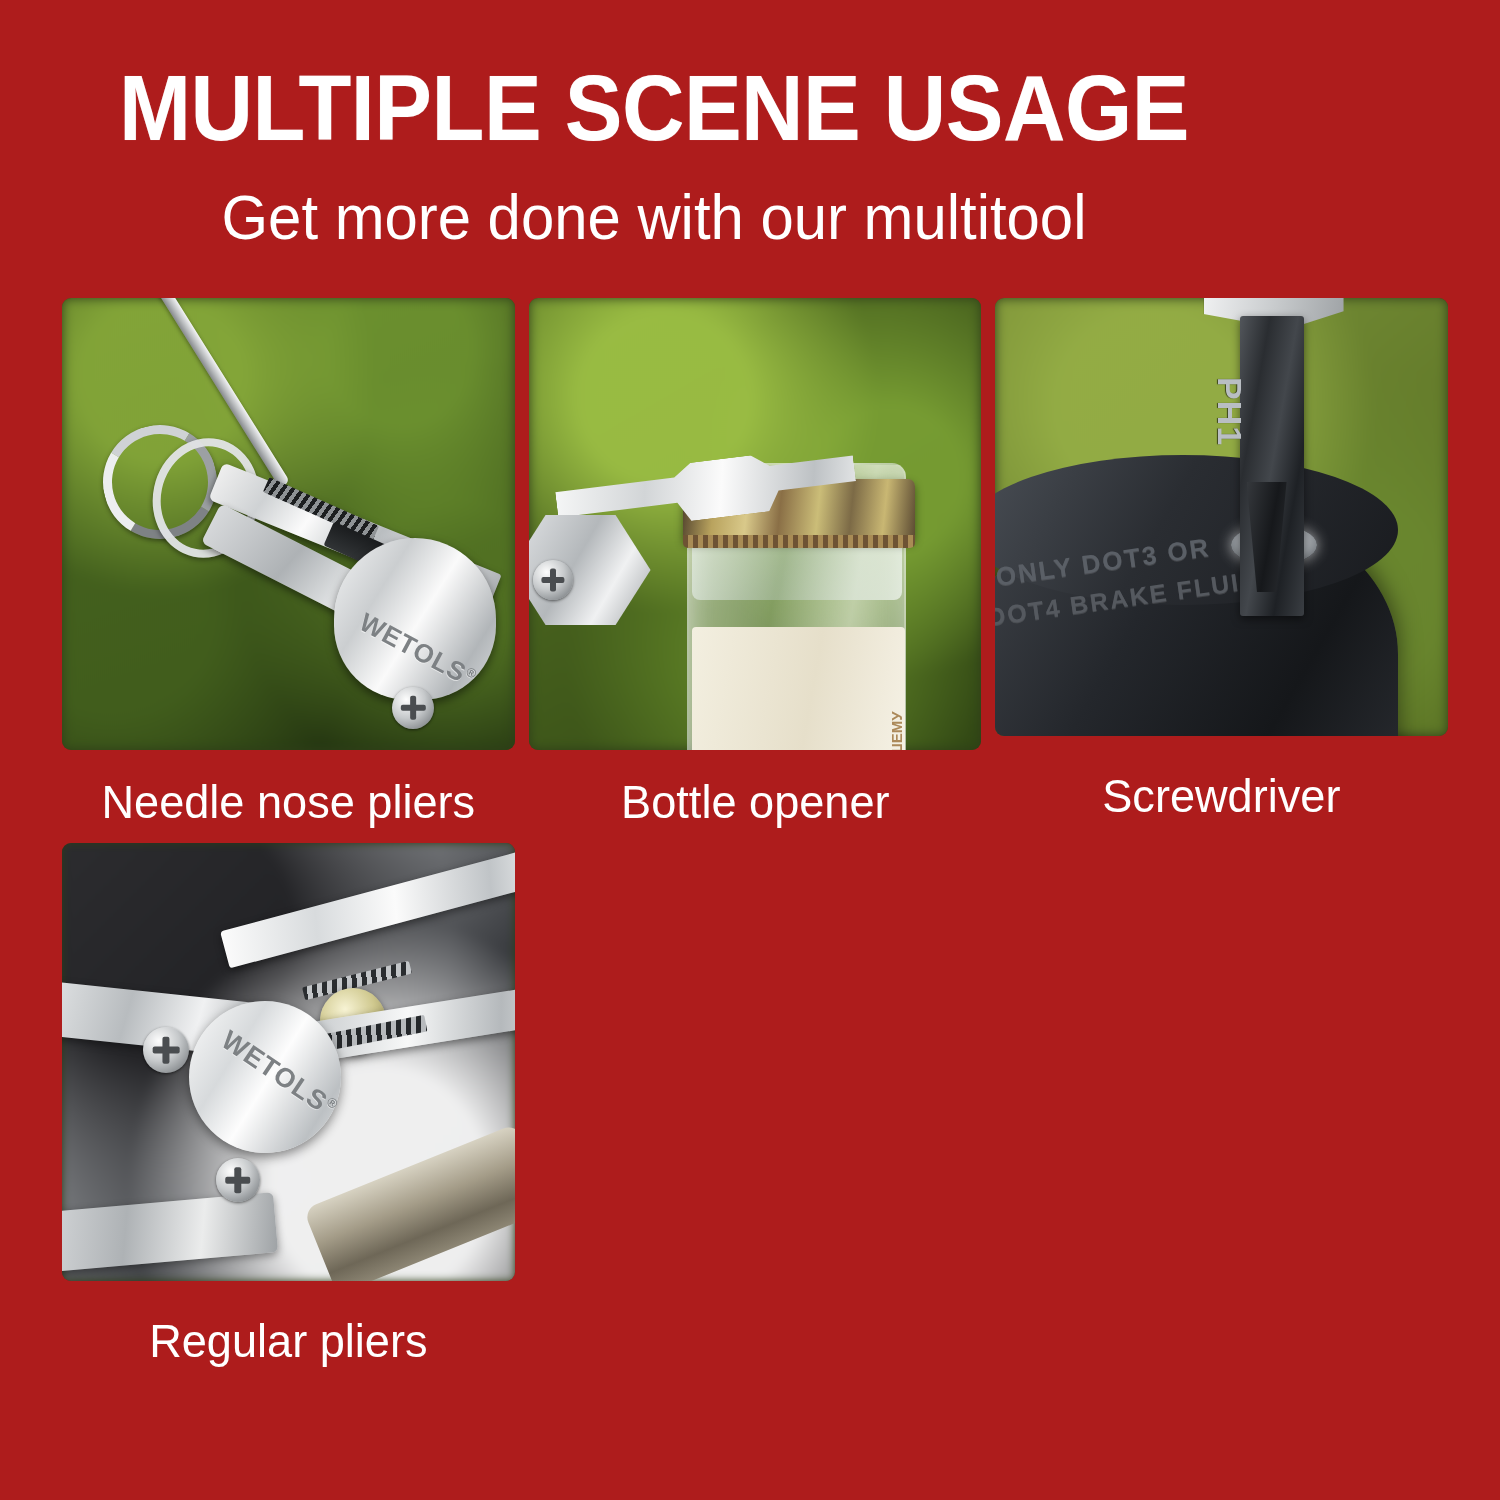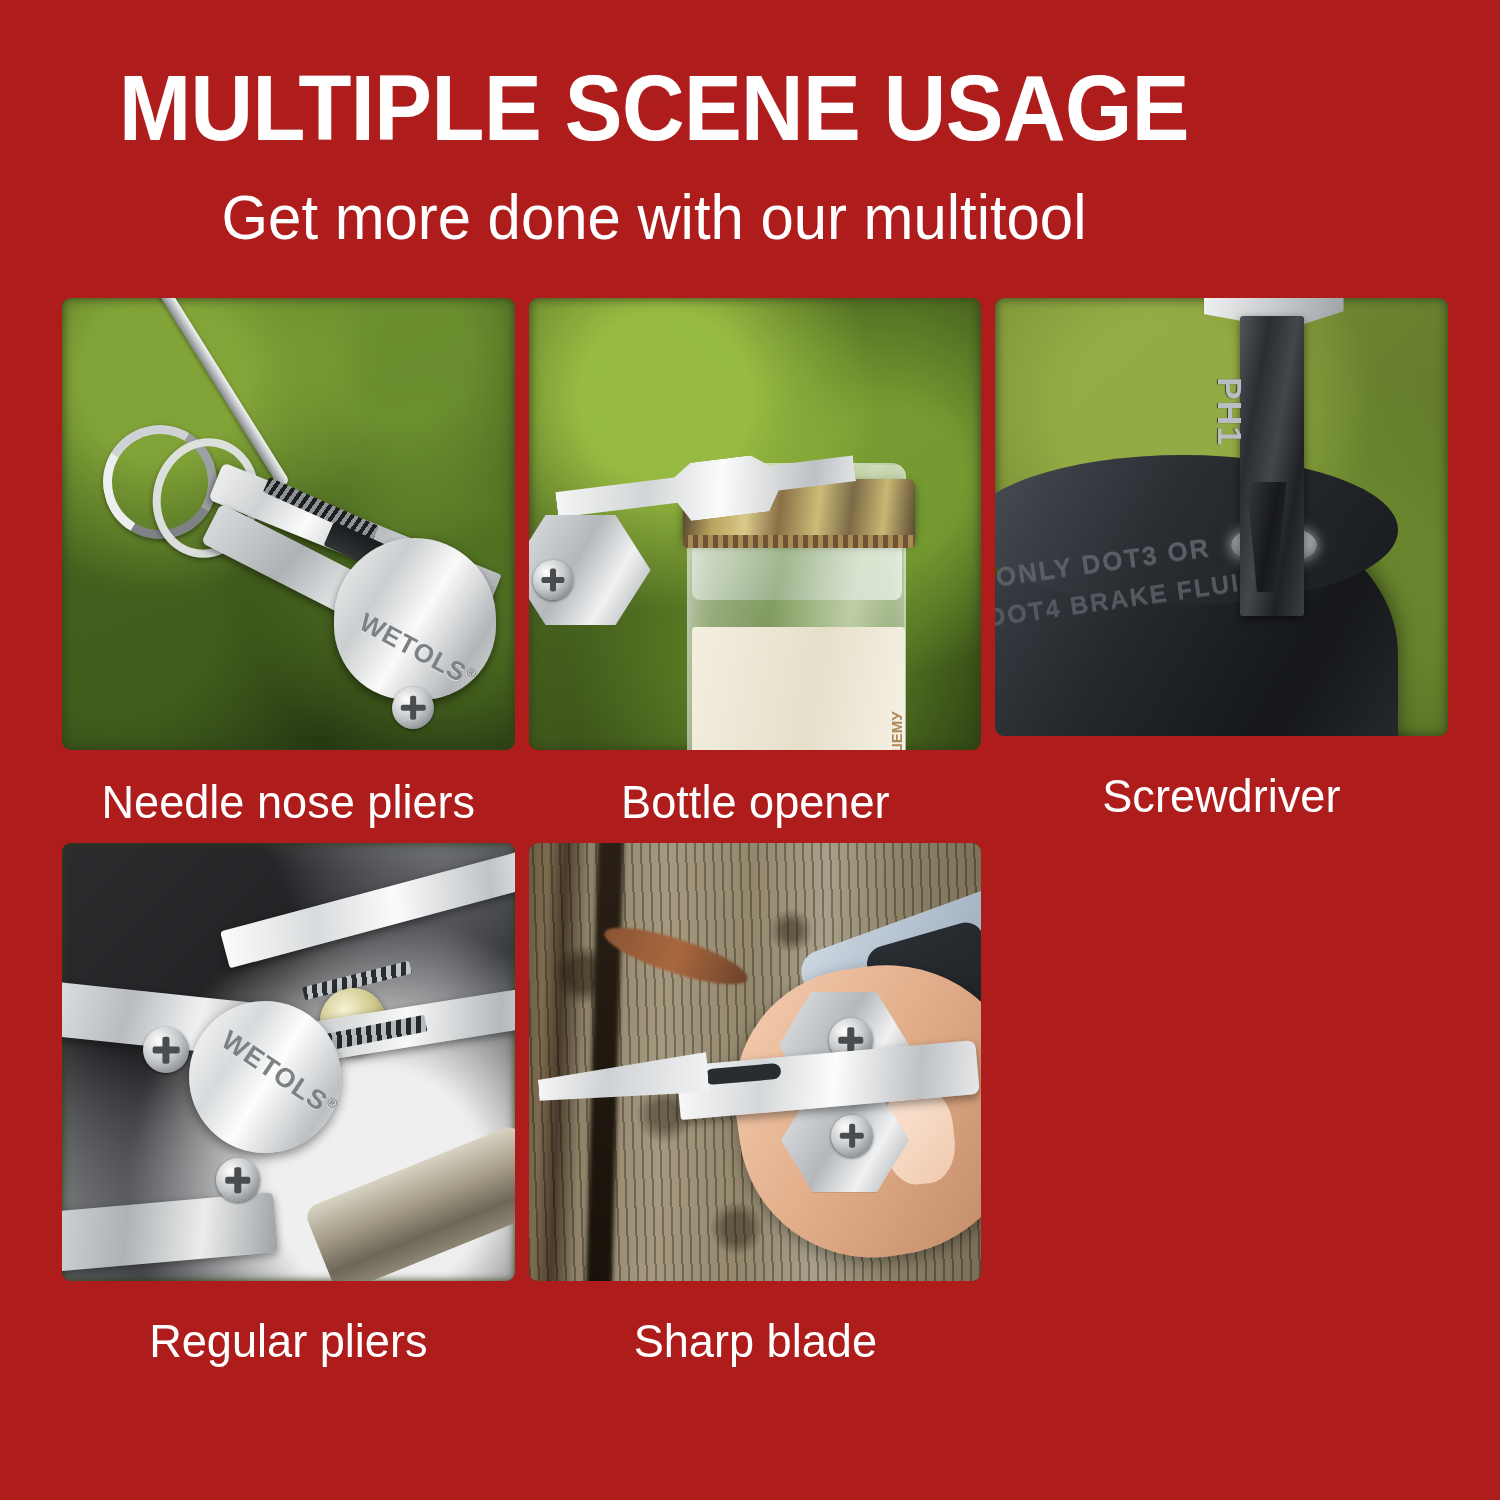--- a/index.html
+++ b/index.html
@@ -590,35 +590,15 @@
         <div class="p5-teeth"></div>
         <div class="p5-head">
           <span class="brand" style="left:24px;top:58px;font-size:27px;transform:rotate(34deg);"><span>WETOLS</span><span class="sup">®</span></span>
         </div>
         <div class="screw p5-s1"></div>
         <div class="screw p5-s2"></div>
       </div>
       <div class="caption">Regular pliers</div>
     </div>
 
-    <div class="cell row2">
-      <div class="photo">
-        <div class="bg-bark"></div>
-        <div class="bark-speckle"></div>
-        <div class="bark-crack"></div>
-        <div class="bark-root"></div>
-        <div class="p6-sleeve"></div>
-        <div class="p6-cuff"></div>
-        <div class="p6-hand"></div>
-        <div class="p6-nail"></div>
-        <div class="hexplate p6-hex1"></div>
-        <div class="hexplate p6-hex2"></div>
-        <div class="screw p6-s1"></div>
-        <div class="screw p6-s2"></div>
-        <div class="p6-blade"></div>
-        <div class="p6-slot"></div>
-        <div class="p6-blade-tip"></div>
-      </div>
-      <div class="caption">Sharp blade</div>
-    </div>
 
   </div>
 </div>
 
 </body></html>

